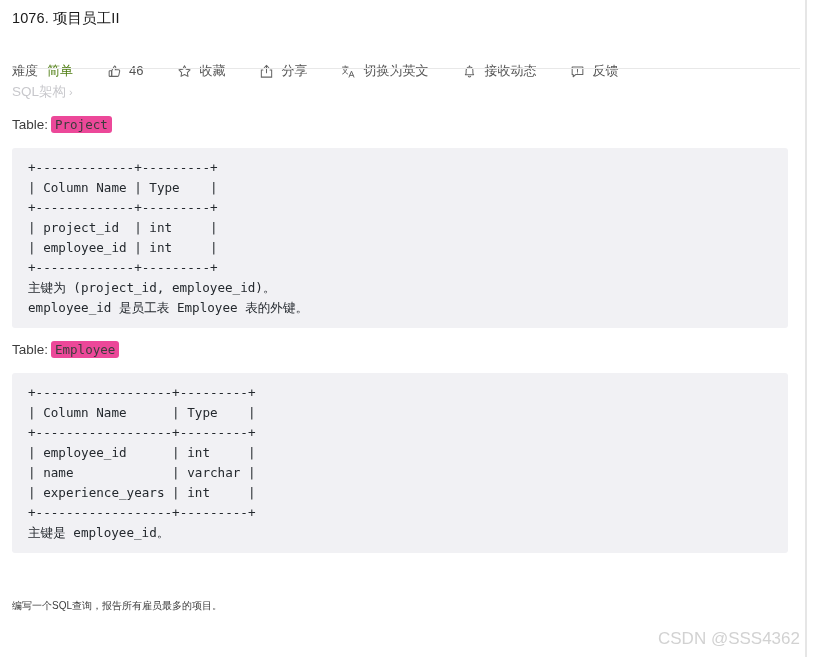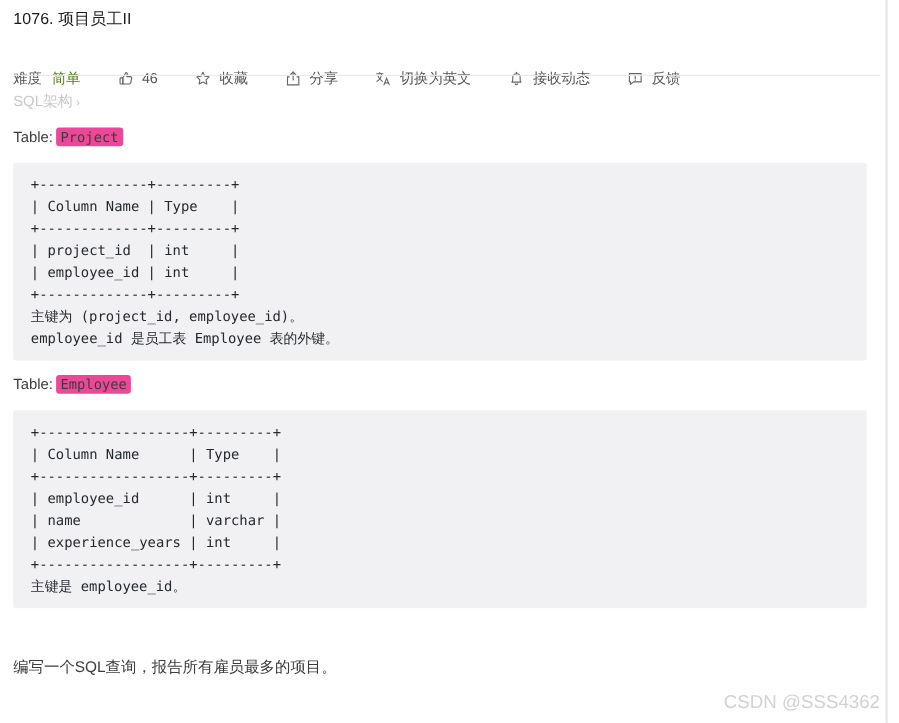--- a/index.html
+++ b/index.html
@@ -122,21 +122,21 @@
     font-size: 12.6px;
     line-height: 20px;
     color: #24292e;
     white-space: pre;
     letter-spacing: 0px;
   }
 
   .para {
     position: absolute;
     left: 12px;
-    font-size: 14px;
+    font-size: 10px;
     line-height: 22px;
     color: #3c3c3c;
     white-space: nowrap;
   }
 
   .watermark {
     position: absolute;
     right: 17px;
     bottom: 8px;
     font-size: 17px;

